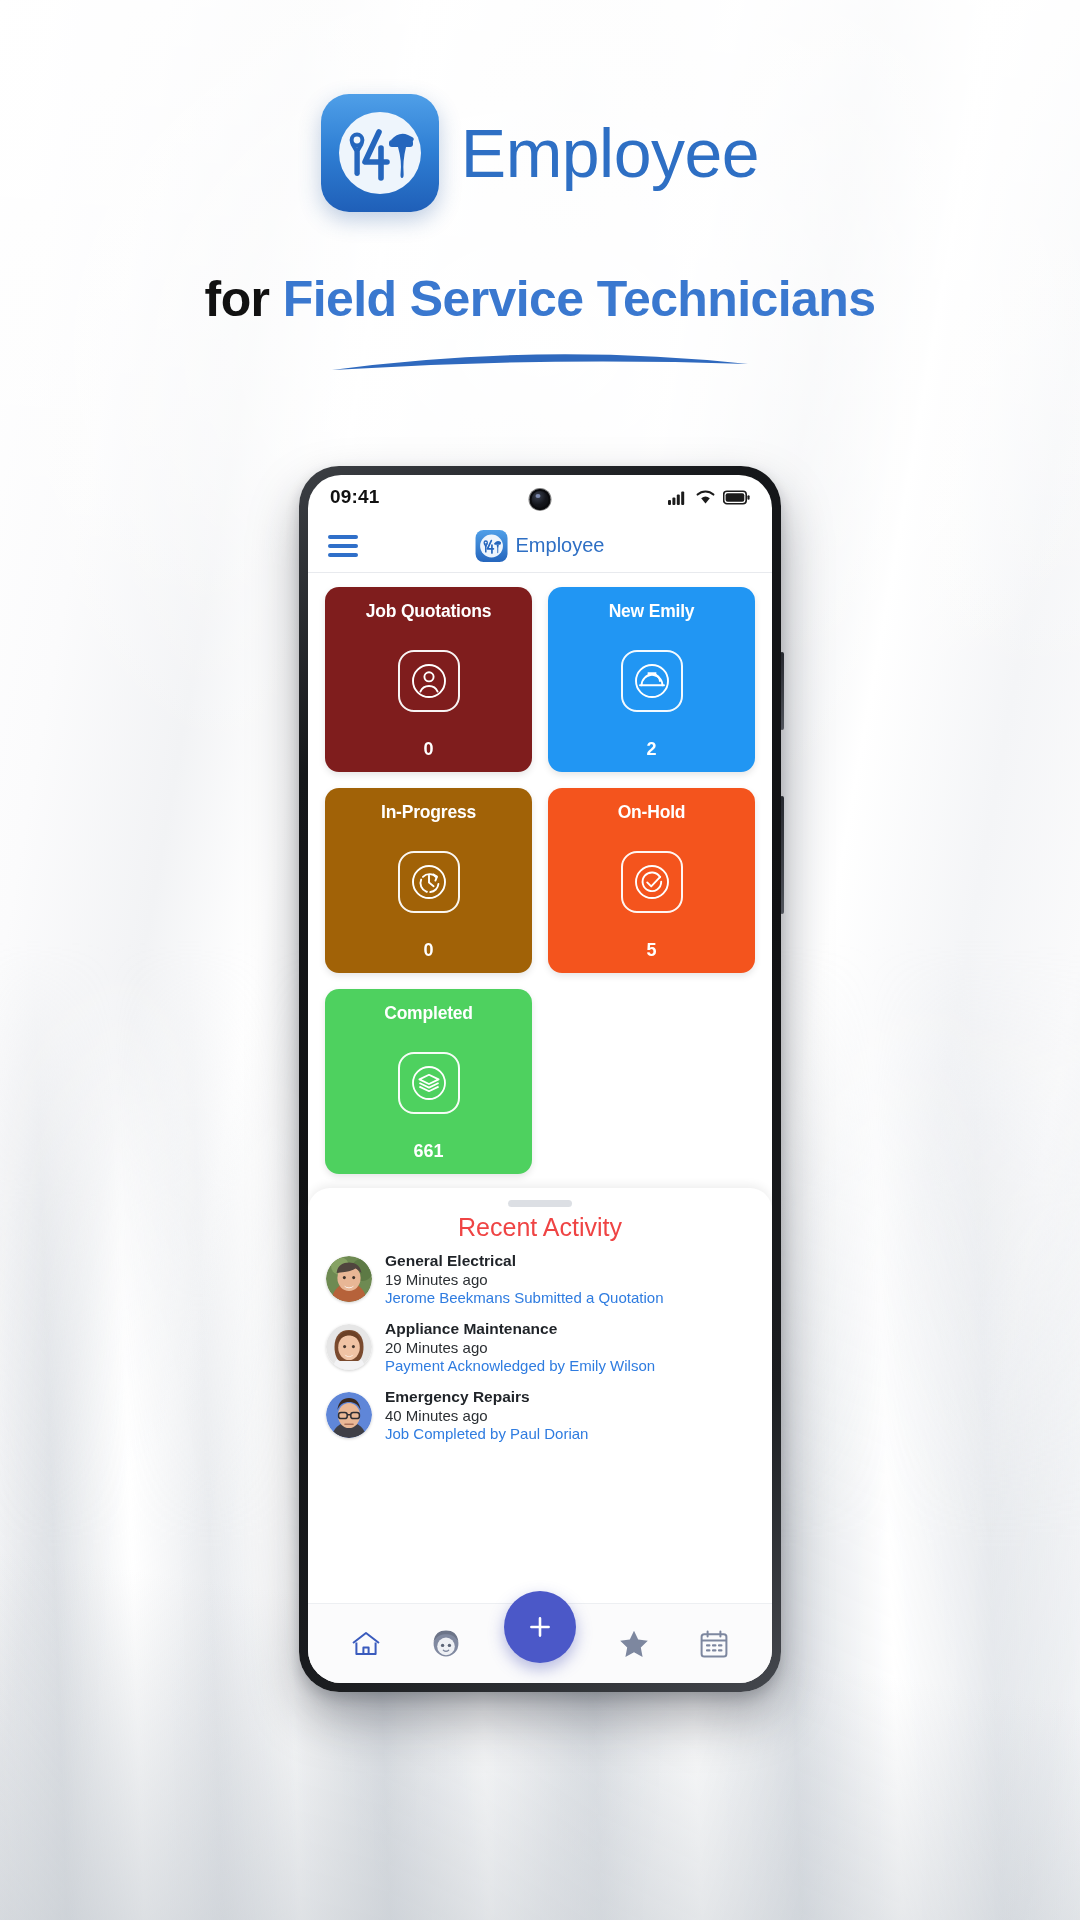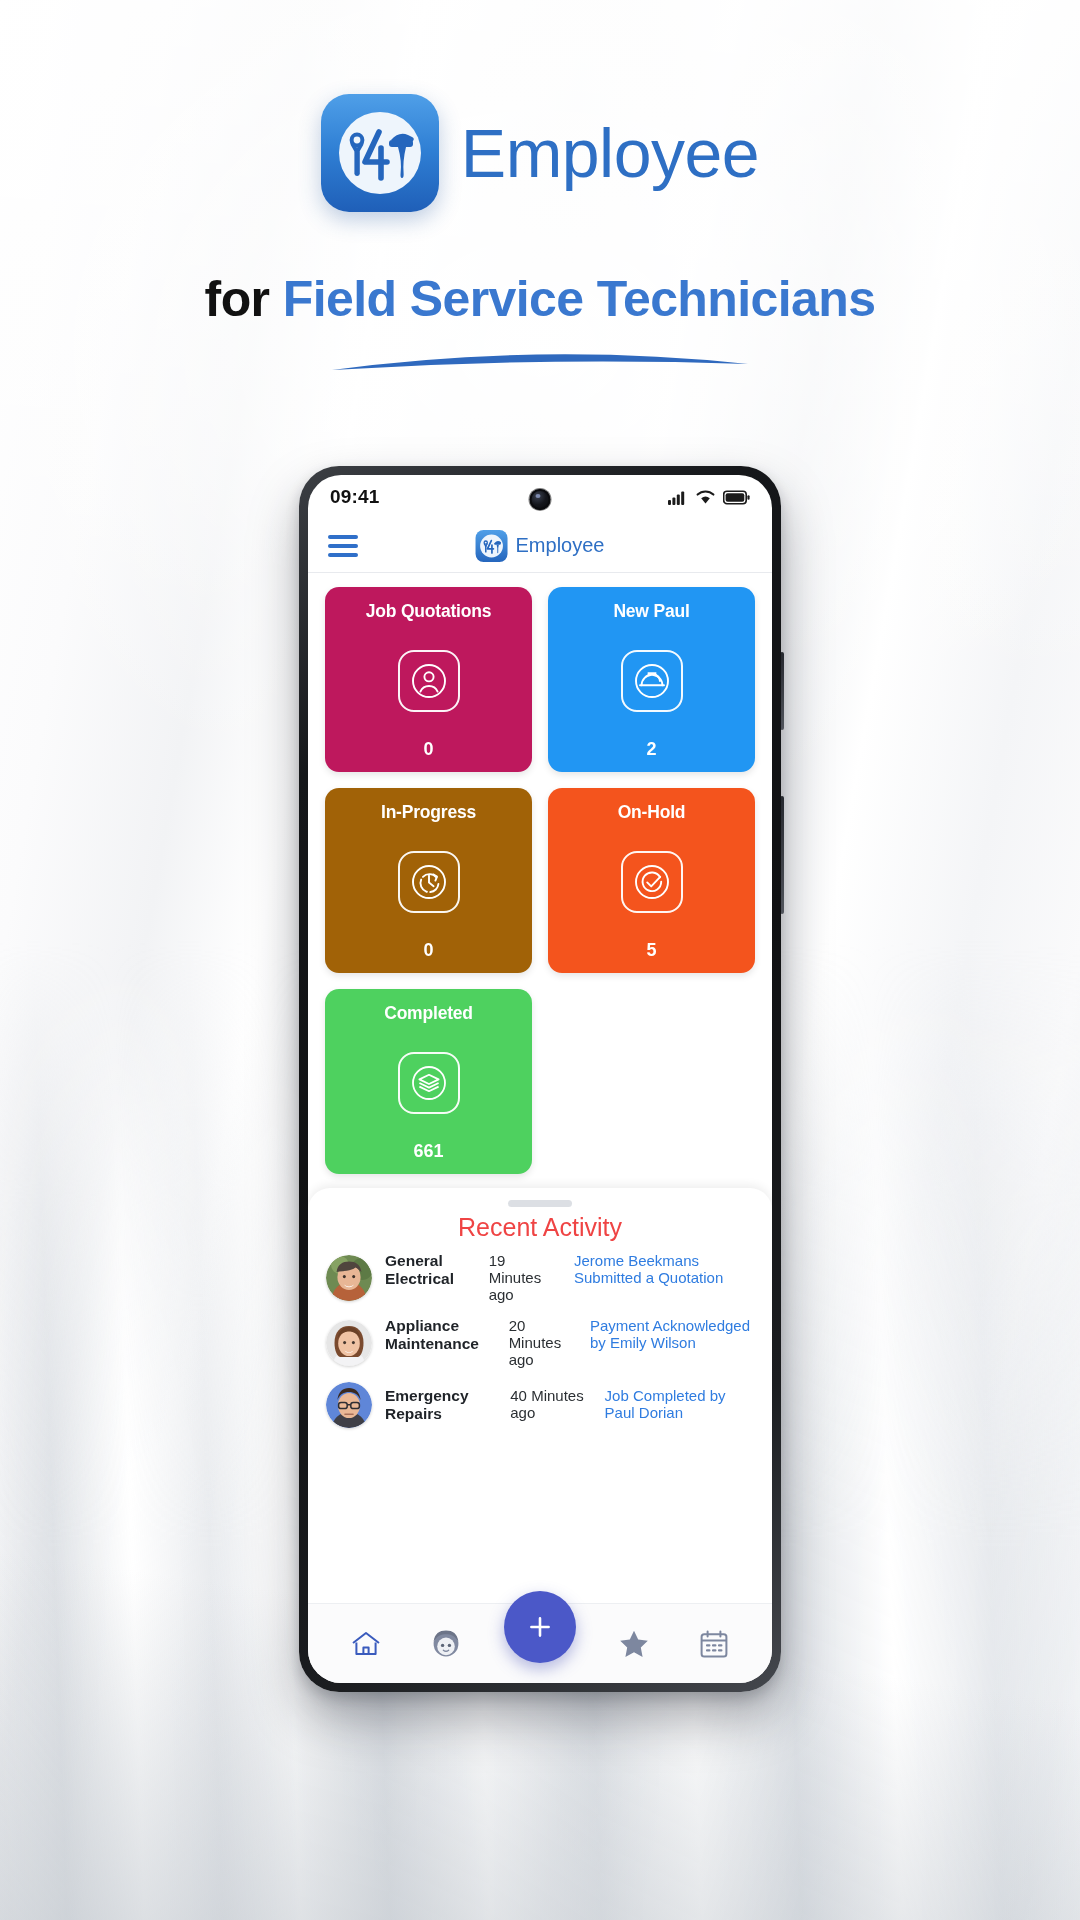--- a/index.html
+++ b/index.html
@@ -276,21 +276,21 @@
     margin-bottom: 10px;
   }
   .act-list { padding: 0 18px; display:flex; flex-direction:column; gap: 14px; }
   .act-item { display: flex; gap: 13px; align-items: center; cursor: pointer; }
   .avatar {
     width: 46px; height: 46px; border-radius: 50%;
     flex: none; overflow: hidden;
     box-shadow: 0 1px 3px rgba(0,0,0,.18);
   }
   .avatar svg { width: 46px; height: 46px; display:block; }
-  .act-body { display:flex; flex-direction:row; gap:19px; }
+  .act-body { display:flex; flex-direction:column; gap:1px; }
   .act-job { font-size: 15.5px; font-weight: 700; color: #1f2328; }
   .act-time { font-size: 15px; color: #2b2f33; }
   .act-desc { font-size: 15px; color: #2f7ce0; }
 
   
   .bottomnav {
     flex: none;
     height: 80px;
     border-top: 1px solid #edeff2;
     background: #fbfbfc;
@@ -400,34 +400,34 @@
               <path d="M19.2 12.7 q2.2 -2.6 4.8 -1.4 l1.1 .6 q.9 .5 .3 1.2 l-.7 .9" fill="#2566bd"></path>
               <path d="M21.1 14.7 q1.1 3.9 .7 7.2 q-.2 1.4 .4 1.4 q.6 0 .5 -1.4 q-.4 -3.3 .6 -7.2 Z" fill="#2566bd"></path>
             </svg>
           </div>
           <div class="appbar-text">Employee</div>
         </div>
       </div>
 
       <div class="tiles">
 
-        <div class="tile" style="background:#be185d">
+        <div class="tile" style="background:#7f1d1d">
           <div class="tile-title">Job Quotations</div>
           <div class="tile-icon">
             <svg viewBox="0 0 38 38" fill="none" stroke="#fff" stroke-width="1.9">
               <circle cx="19" cy="19" r="16"></circle>
               <circle cx="19" cy="14.8" r="4.6"></circle>
               <path d="M10.4 29.6a9.4 9.4 0 0 1 17.2 0" stroke-linecap="round"></path>
             </svg>
           </div>
           <div class="tile-count">0</div>
         </div>
 
         <div class="tile" style="background:#2196f3">
-          <div class="tile-title">New Paul</div>
+          <div class="tile-title">New Emily</div>
           <div class="tile-icon">
             <svg viewBox="0 0 38 38" fill="none" stroke="#fff" stroke-width="1.9">
               <circle cx="19" cy="19" r="16"></circle>
               <path d="M8.6 23.2a10.4 10.4 0 0 1 20.8 0" stroke-linecap="round"></path>
               <path d="M7 23.2h24" stroke-linecap="round"></path>
               <path d="M15.6 13.6v-2.4h6.8v2.4" stroke-linecap="round"></path>
               <path d="M22.4 12.6c2.6 1.2 4.2 3.6 4.6 6.4" stroke-linecap="round"></path>
             </svg>
           </div>
           <div class="tile-count">2</div>

